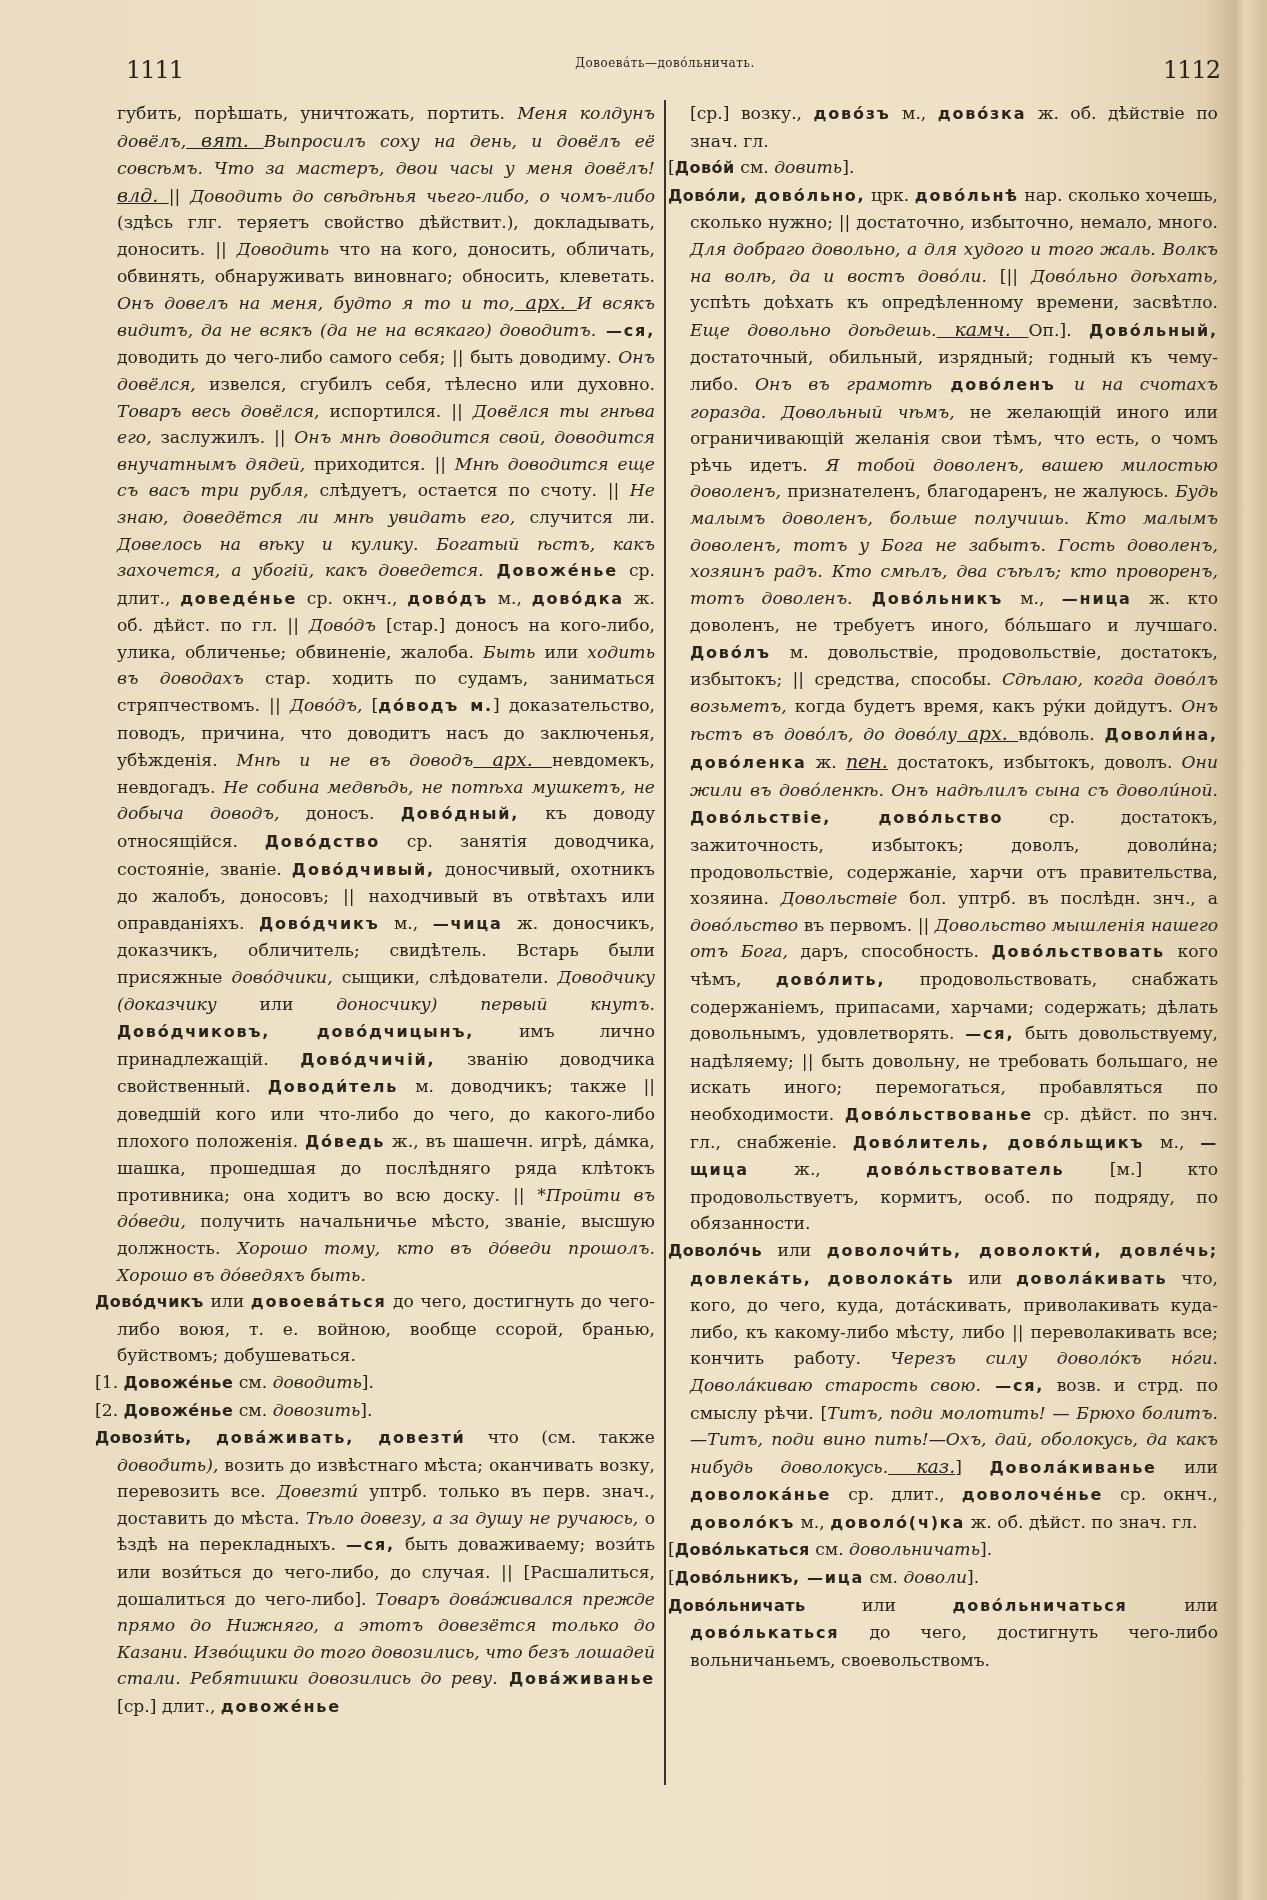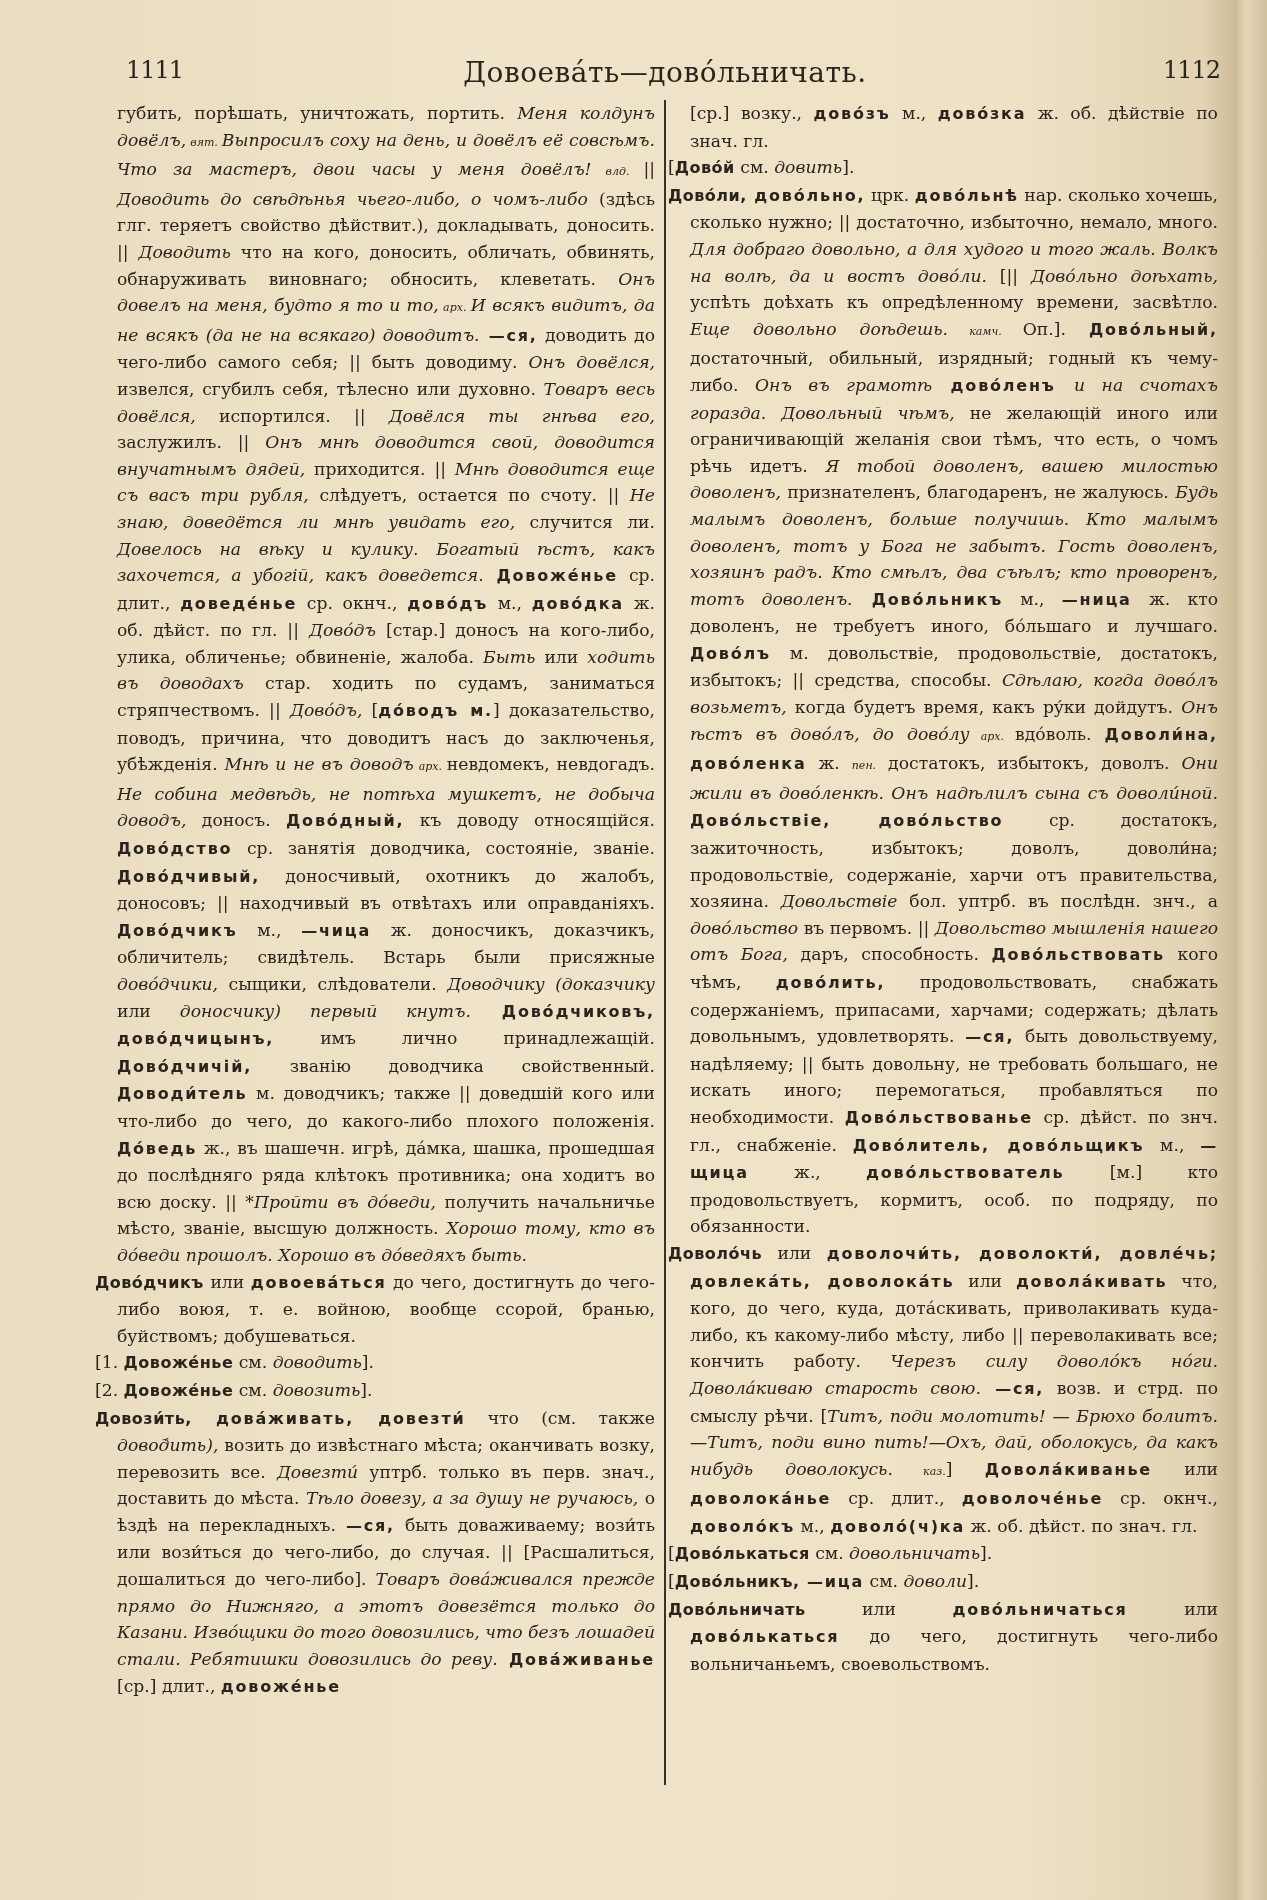--- a/index.html
+++ b/index.html
@@ -9,35 +9,35 @@
     font-family: "DejaVu Serif", serif;
     color: #2b241c;
     position: relative;
   }
   .header {
     position: absolute; top: 56px; left: 110px; width: 1110px; height: 30px;
     font-family: "DejaVu Serif", serif;
   }
   .pg-left { position: absolute; left: 16px; top: 0; font-size: 24px; letter-spacing: -1px; }
   .pg-right { position: absolute; right: 0; top: 0; font-size: 24px; letter-spacing: -1px; }
-  .running-title { position: absolute; left: 0; right: 0; text-align: center; font-size: 28px; letter-spacing: 0.5px; }
+  .running-title { position: absolute; left: 0; right: 0; text-align: center; font-size: 12px; letter-spacing: 0.5px; }
   .col {
     position: absolute; top: 100px;
     font-size: 17.2px; line-height: 26.6px;
     text-align: justify;
   }
   .col-left { left: 95px; width: 560px; }
   .col-right { left: 668px; width: 550px; }
   .rule { position: absolute; top: 100px; left: 664px; width: 1.5px; height: 1685px; background: #3a3128; }
   .entry { margin: 0; text-indent: -22px; padding-left: 22px; }
   .cont { margin: 0; padding-left: 22px; }
   .hw { font-family: "DejaVu Sans", sans-serif; font-weight: bold; font-size: 16px; letter-spacing: 1.8px; }
   .hw0 { font-family: "DejaVu Sans", sans-serif; font-weight: bold; font-size: 16px; letter-spacing: 0.5px; }
   .it { font-style: italic; }
-  .sm { font-size: 11px; }
+  .sm { font-size: 19px; text-decoration: underline; }
 </style>
 </head>
 <body>
 
 <div class="header">
   <span class="pg-left">1111</span>
   <span class="running-title">Довоевáть—довóльничать.</span>
   <span class="pg-right">1112</span>
 </div>
 

